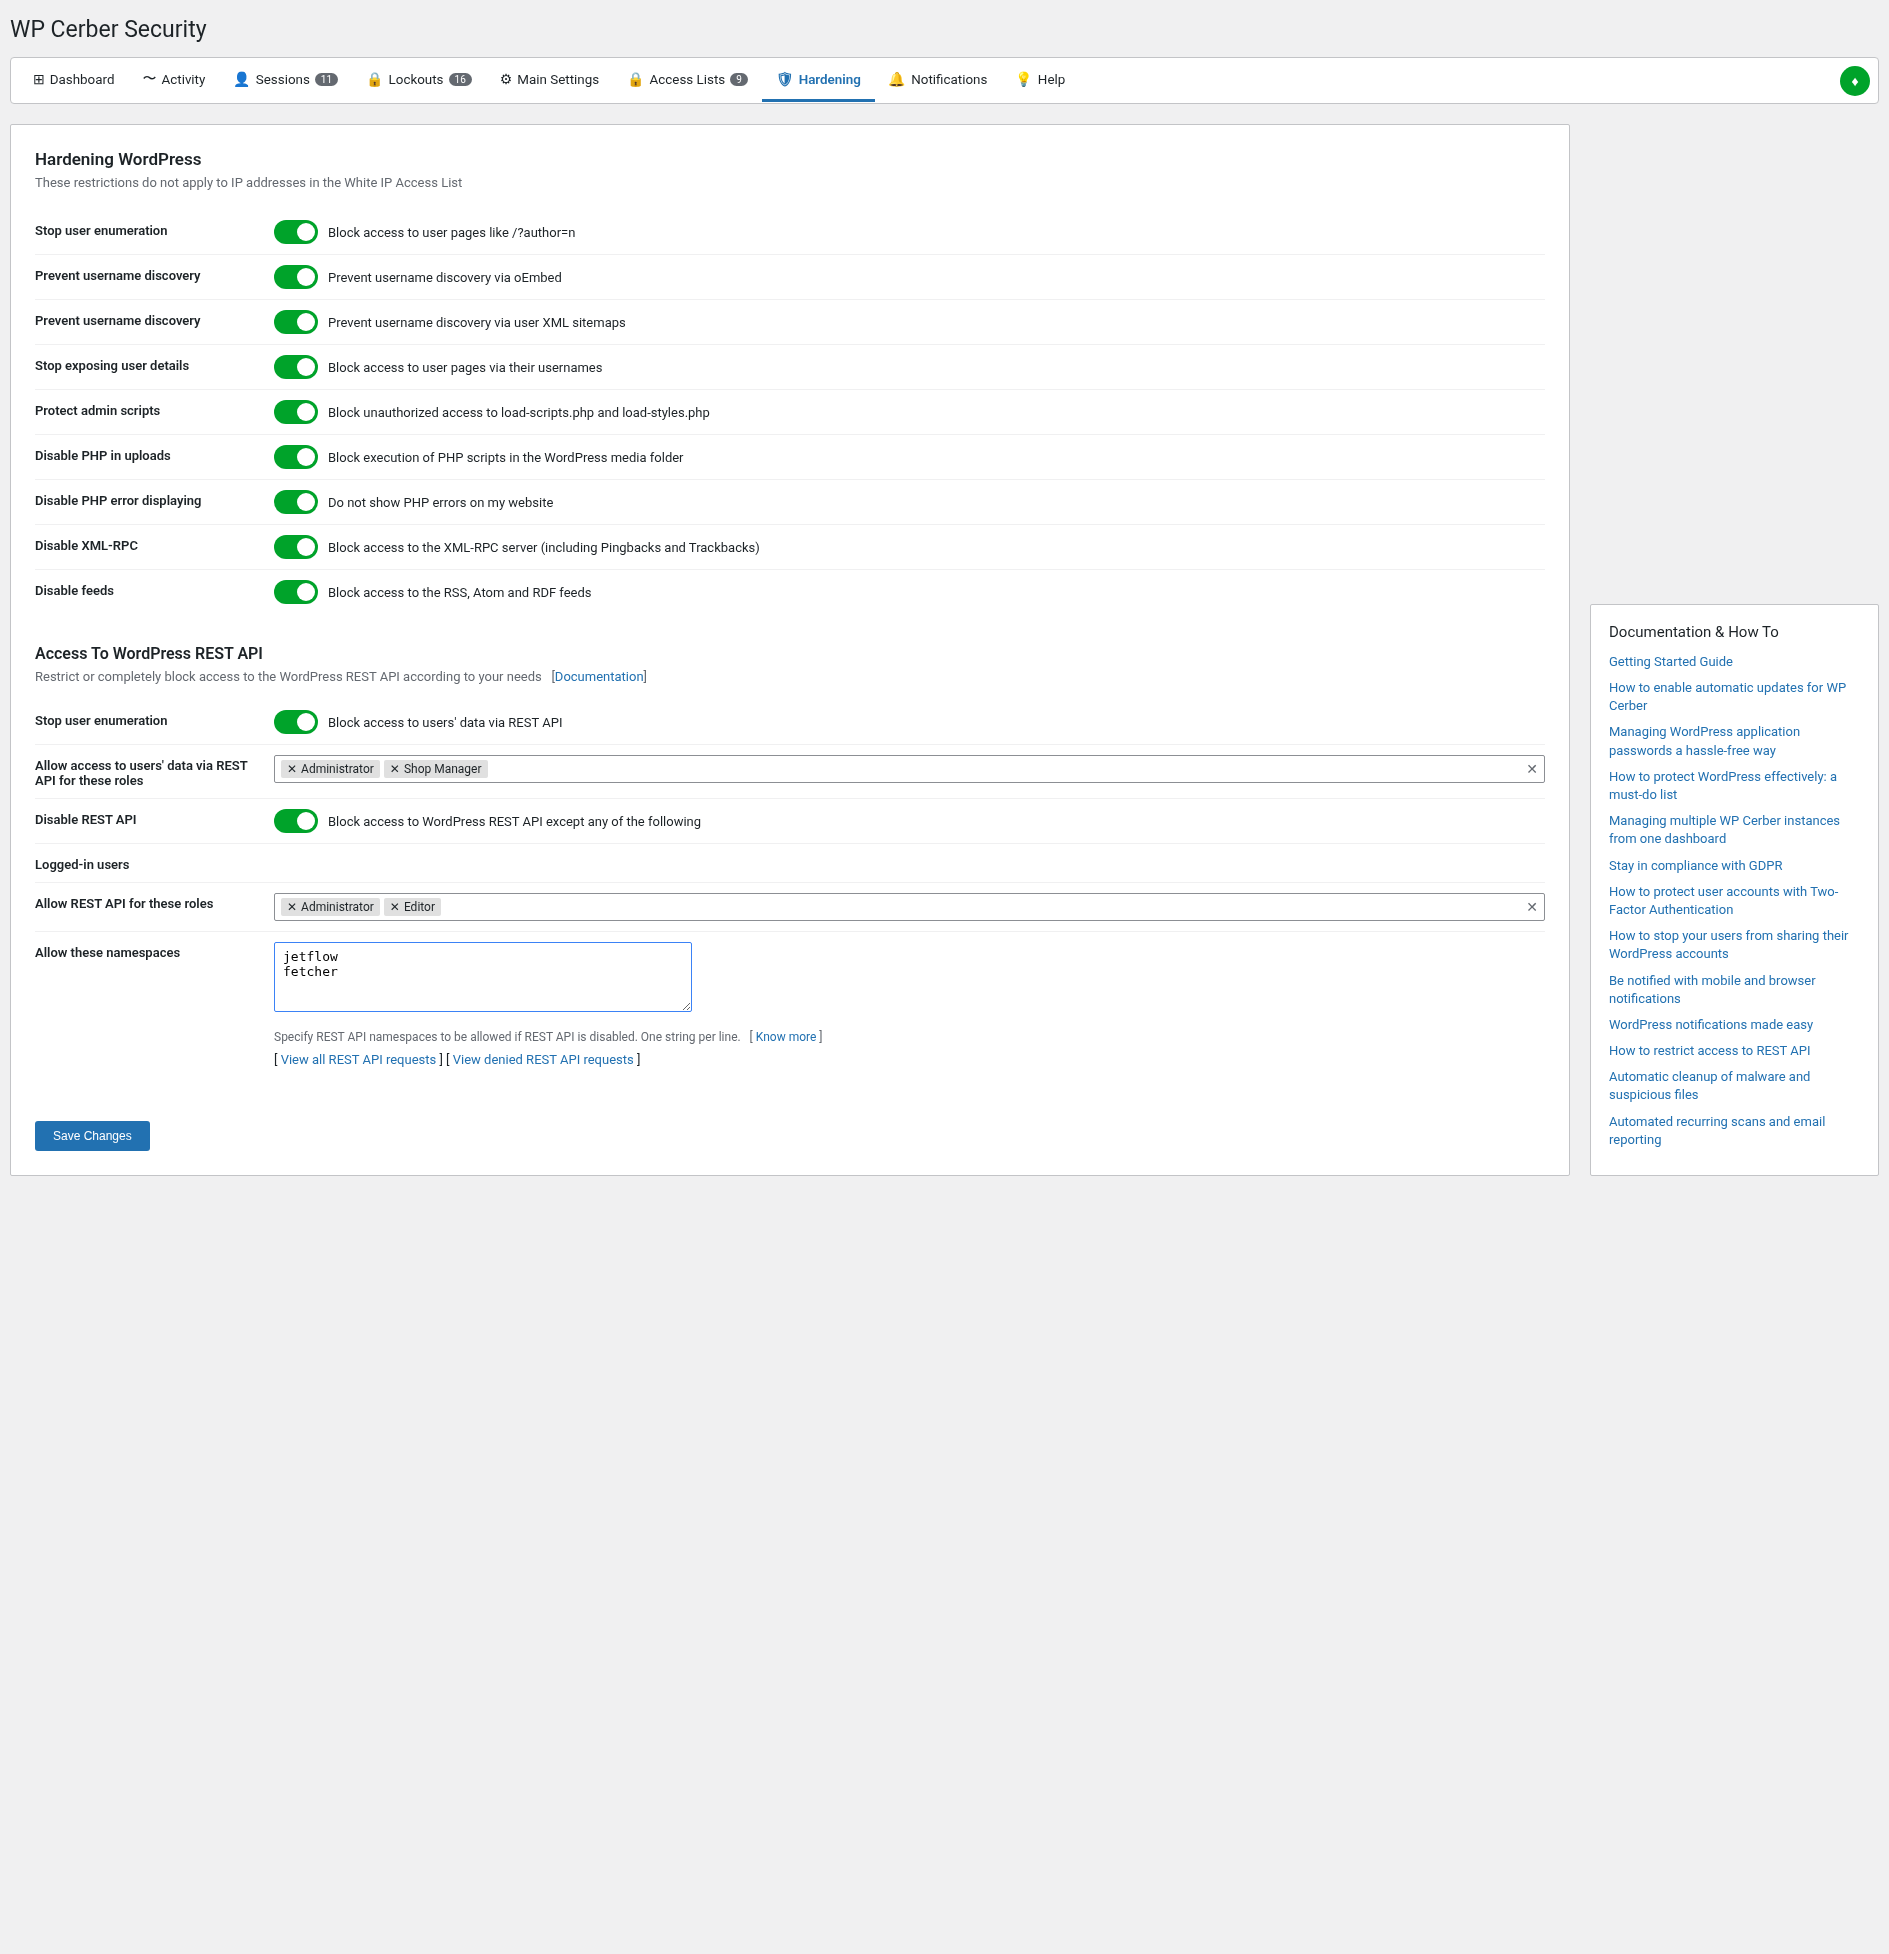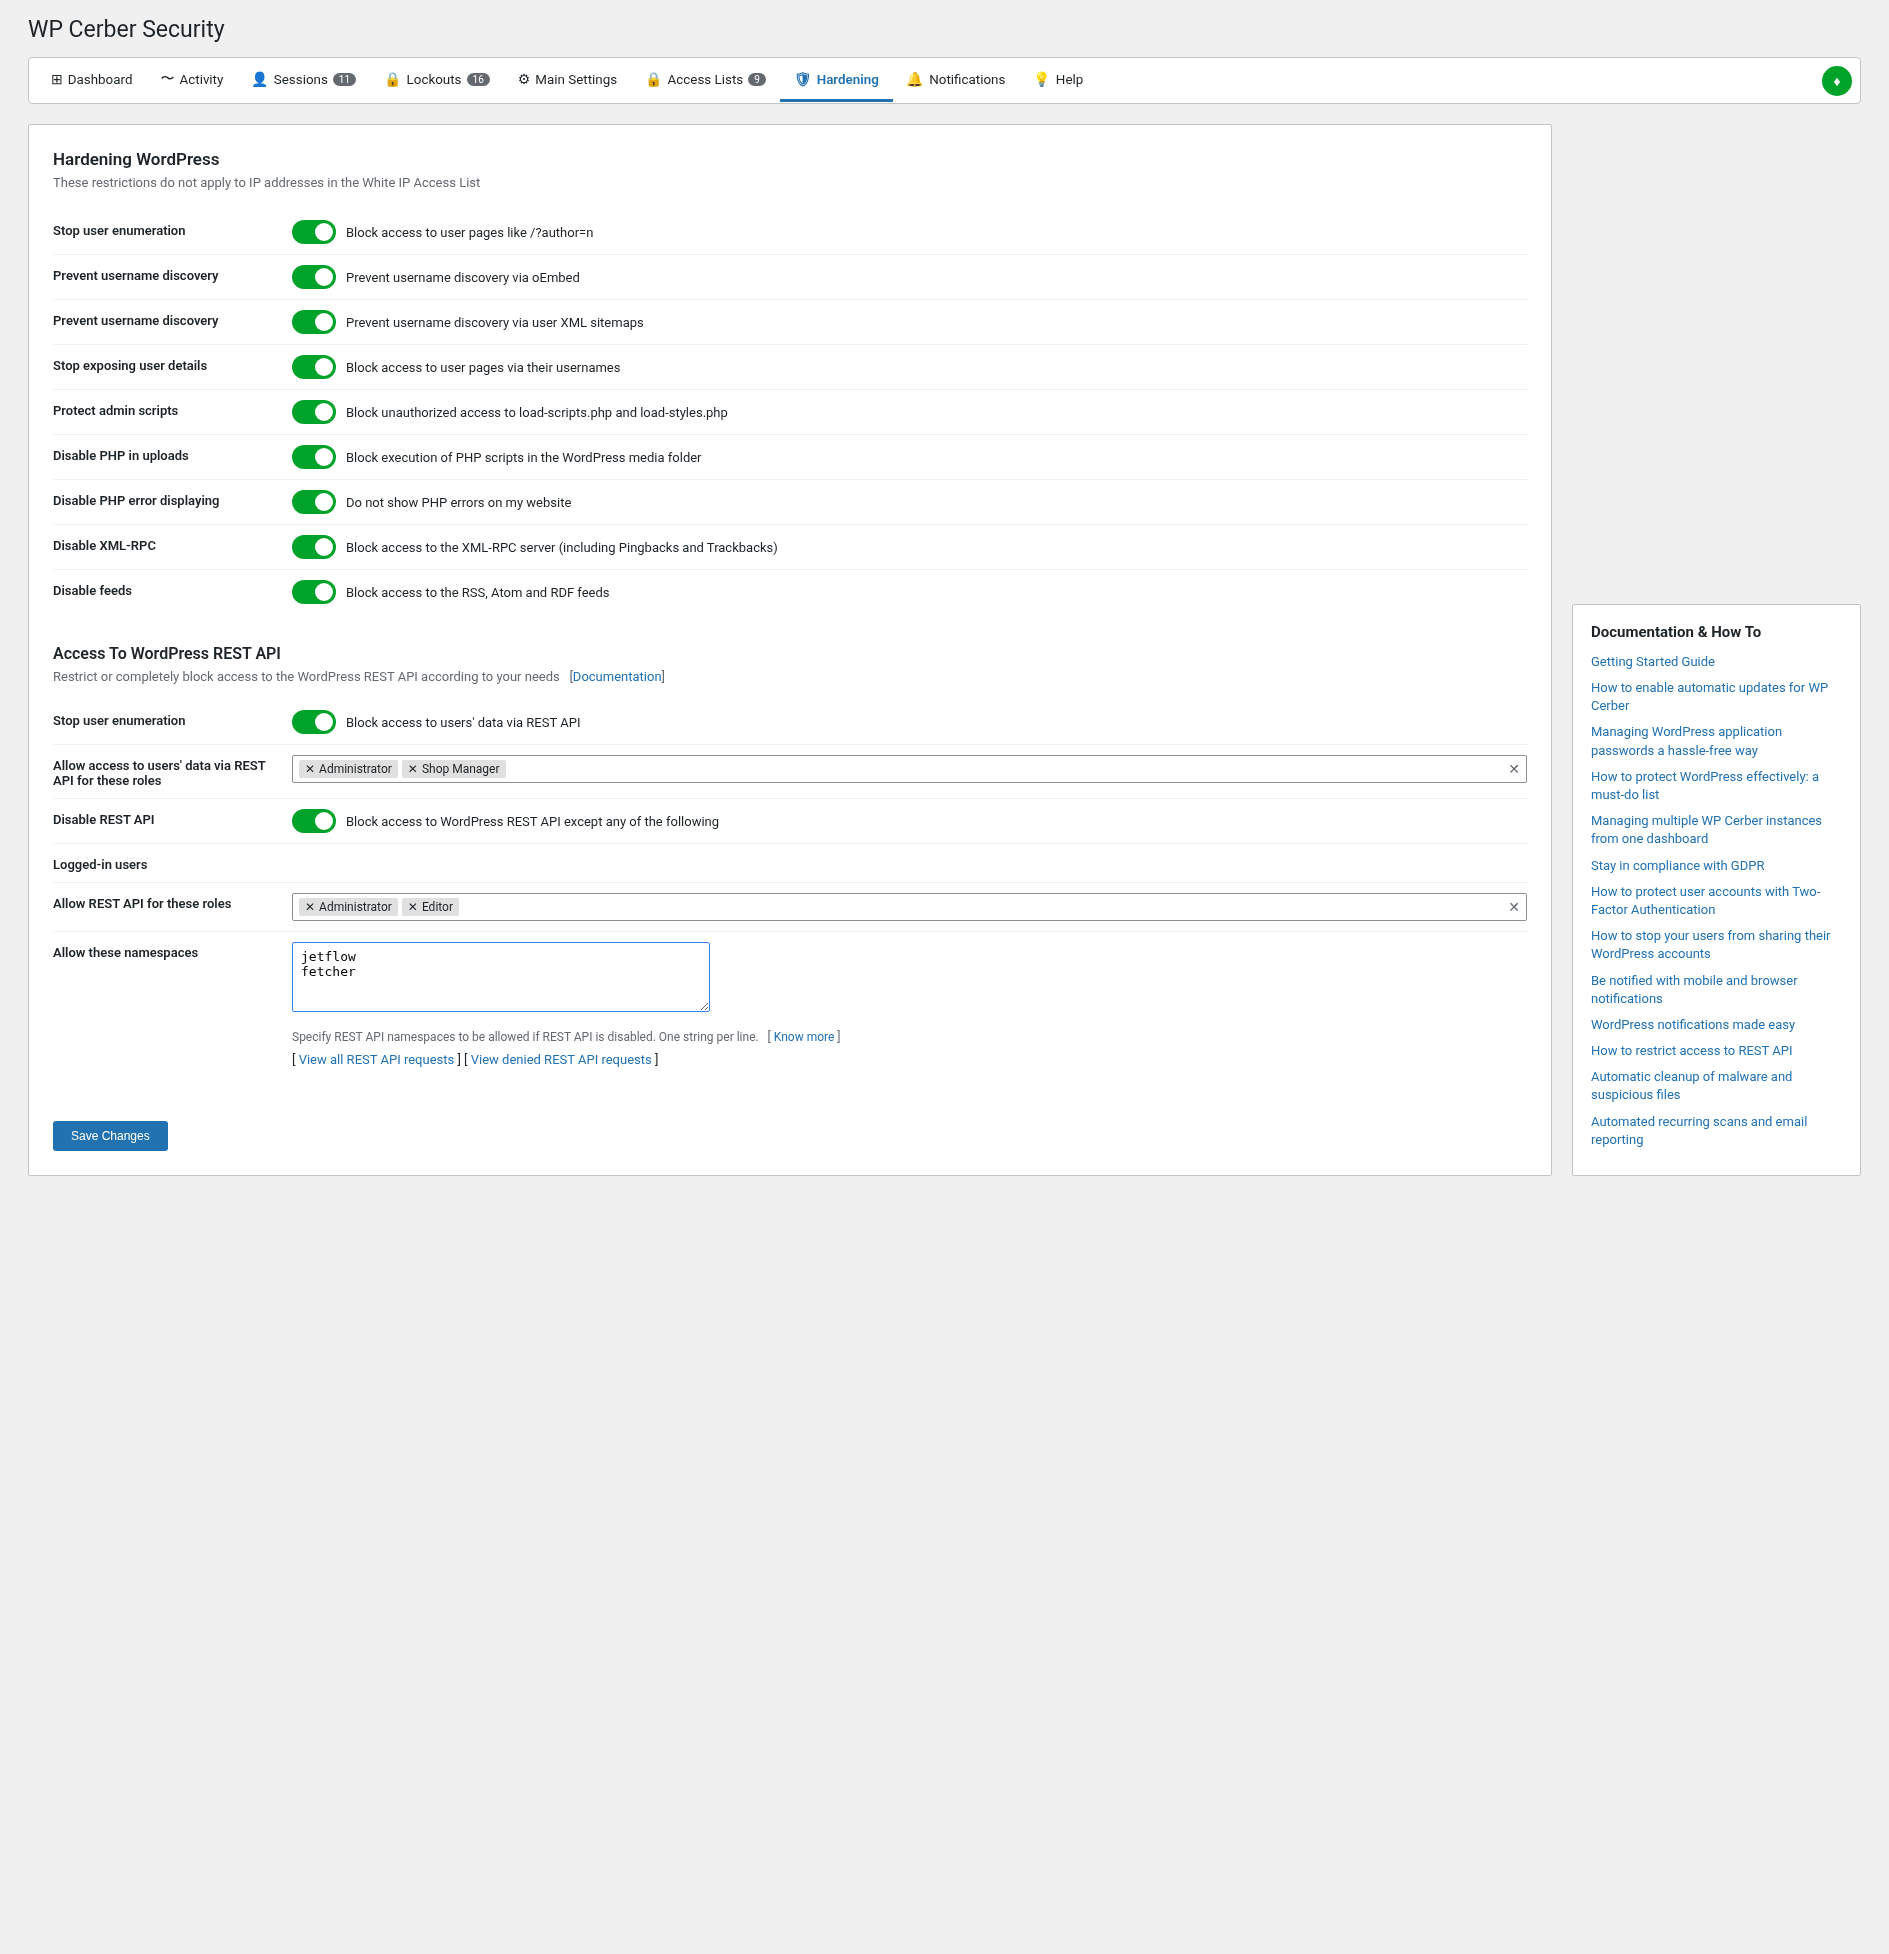--- a/index.html
+++ b/index.html
@@ -4,21 +4,21 @@
   <style>
     * { box-sizing: border-box; margin: 0; padding: 0; }
     body {
       font-family: -apple-system, BlinkMacSystemFont, "Segoe UI", Roboto, sans-serif;
       font-size: 13px;
       background: #f0f0f1;
       color: #1d2327;
     }
     .page-wrap {
       max-width: 1890px;
-      padding: 16px 28px;
+      padding: 16px 10px;
     }
     .app-title {
       font-size: 23px;
       font-weight: 400;
       color: #1d2327;
       margin-bottom: 14px;
     }
     .nav-tabs {
       display: flex;
       align-items: center;
@@ -218,21 +218,21 @@
       padding: 8px 18px;
       font-size: 12px;
       border-radius: 3px;
       cursor: pointer;
       margin-top: 24px;
       font-weight: 400;
     }
     
     .sidebar-doc-title {
       font-size: 15px;
-      font-weight: 700;
+      font-weight: 400;
       margin-bottom: 12px;
       color: #1d2327;
     }
     .sidebar-link {
       display: block;
       color: #2271b1;
       text-decoration: none;
       font-size: 13px;
       margin-bottom: 8px;
       line-height: 1.4;

